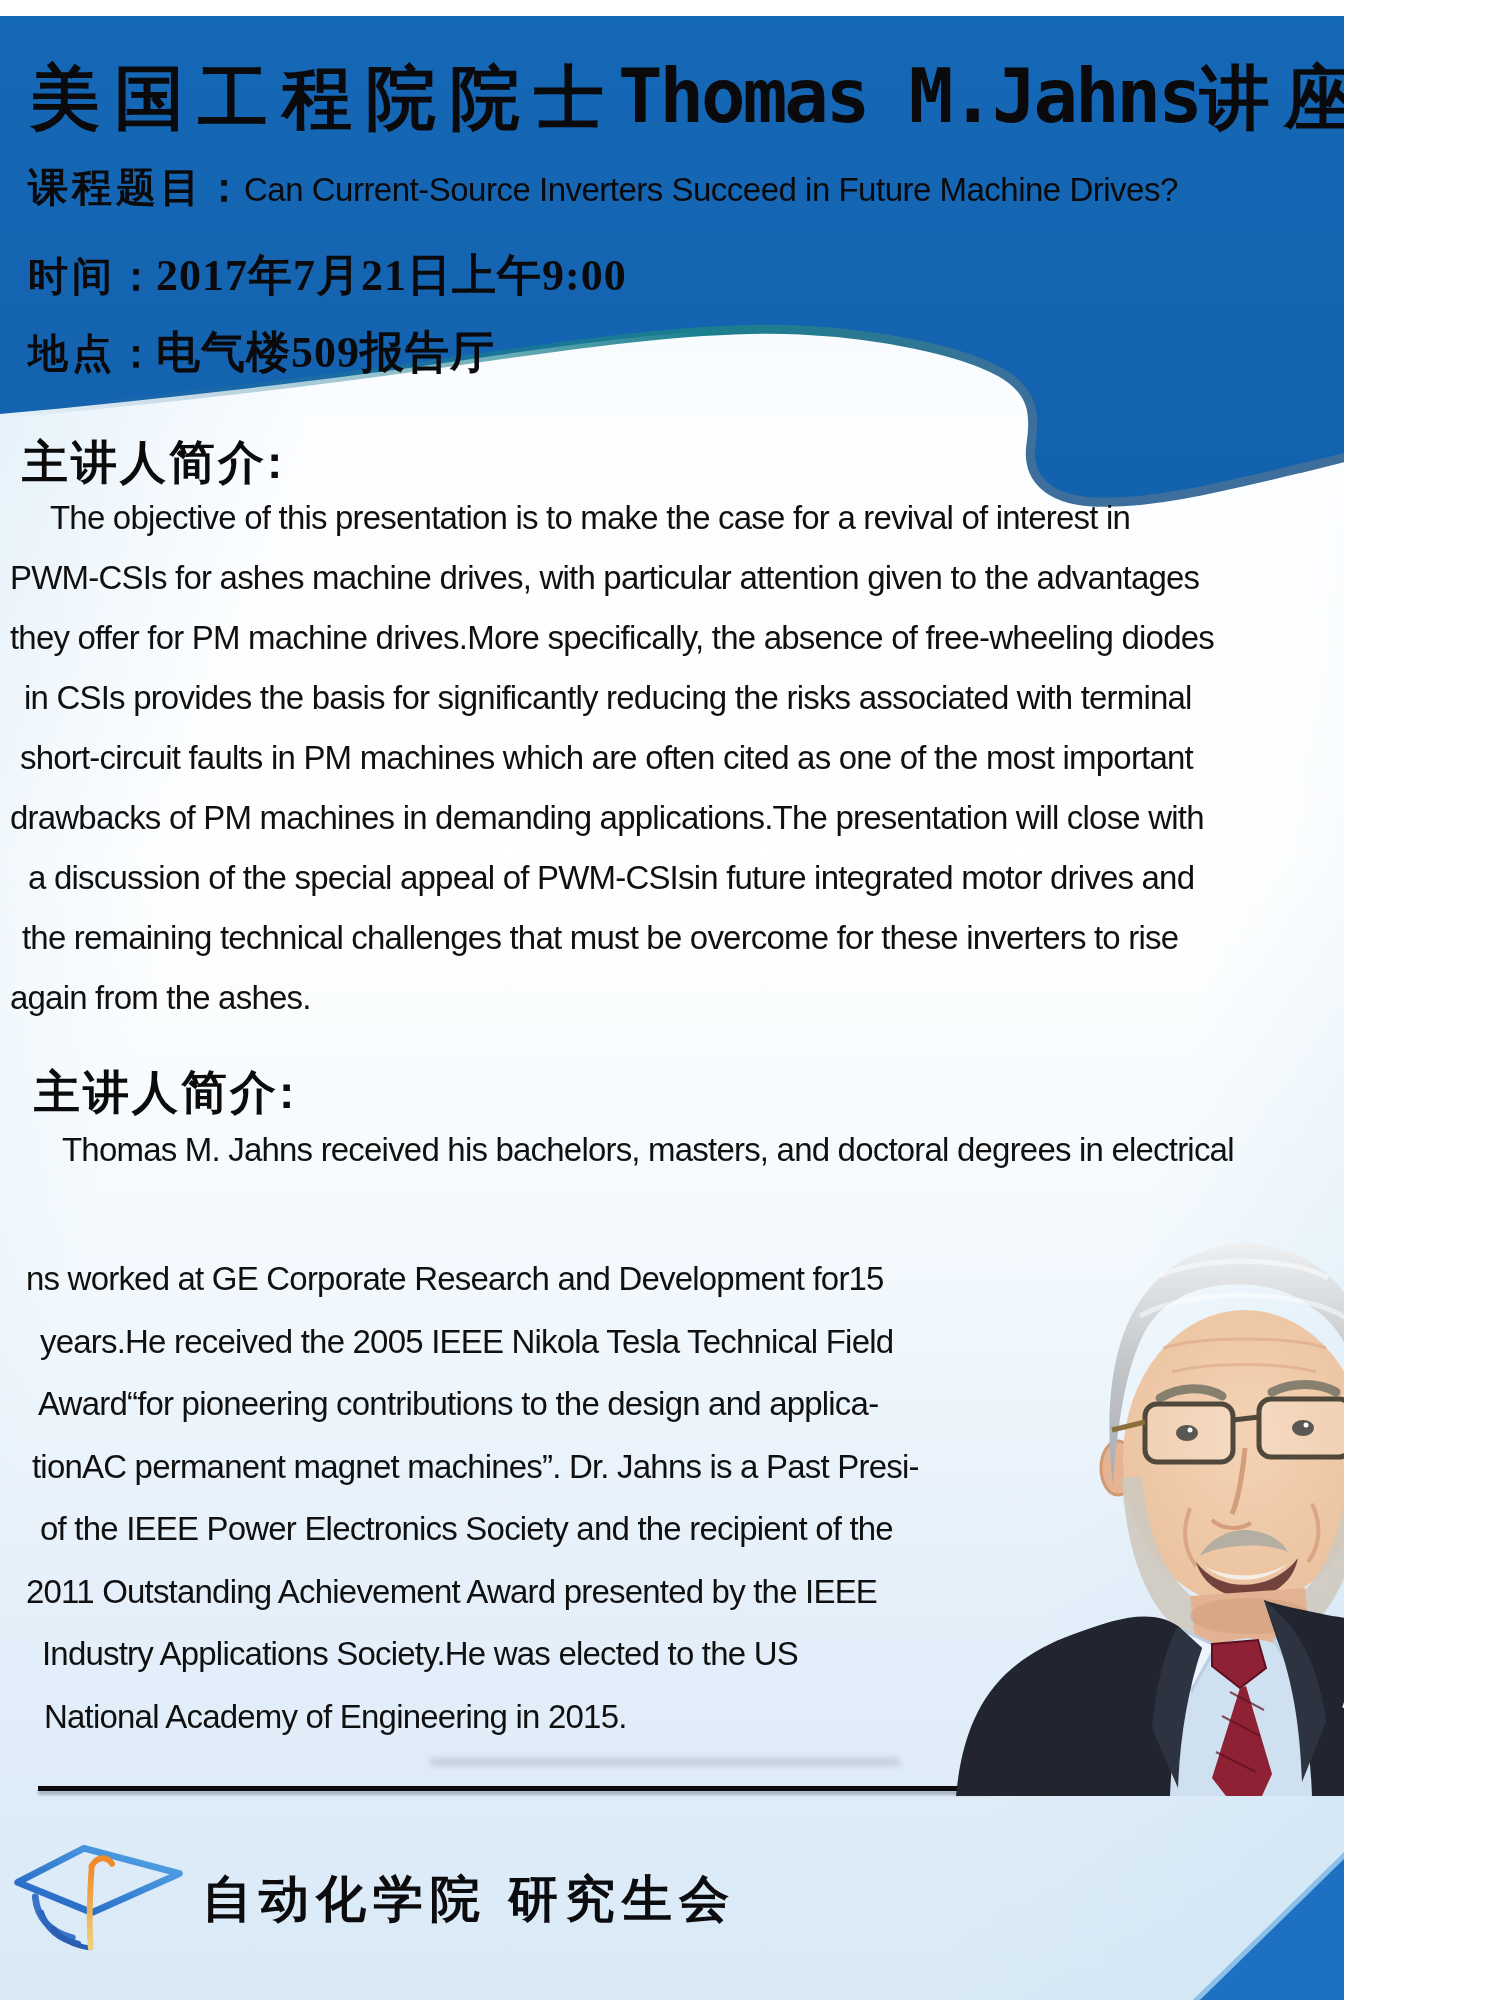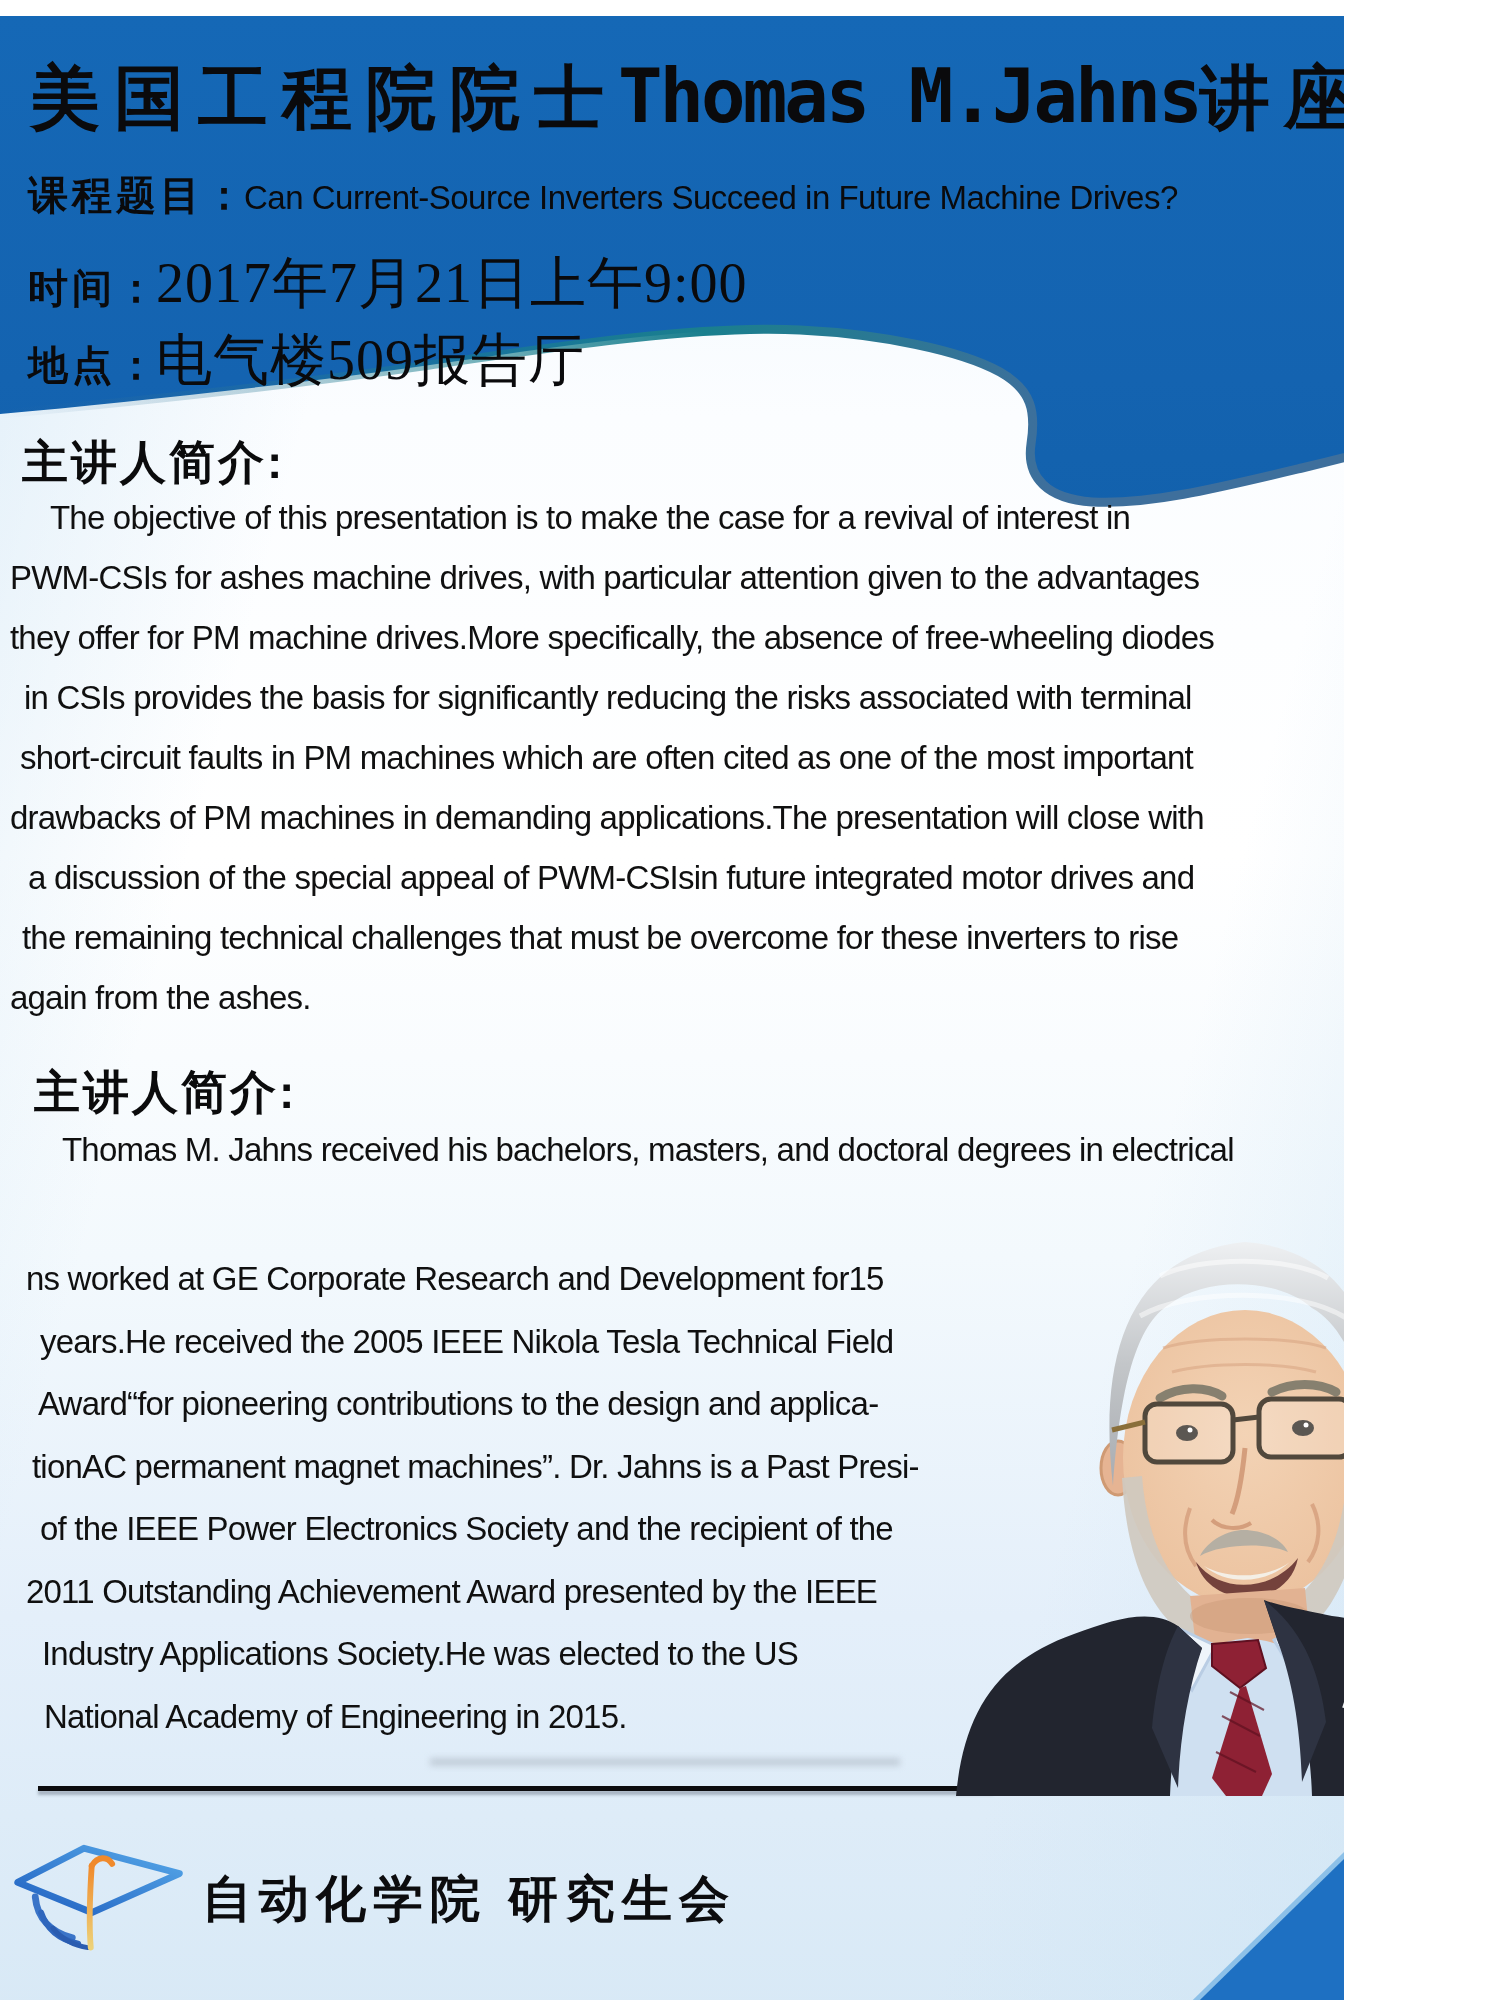--- a/index.html
+++ b/index.html
@@ -21,22 +21,22 @@
   .poster-title{
     left:30px;top:36px;z-index:3;white-space:nowrap;
     font-weight:bold;color:#0a0a0c;
   }
   .poster-title .cn{font-size:70px;letter-spacing:14px;}
   .poster-title .en{font-family:"DejaVu Sans Mono","Liberation Mono",monospace;font-size:74px;letter-spacing:-3px;}
   .meta-line{left:28px;z-index:3;white-space:nowrap;color:#0a0a0c;}
   .meta-line .label{font-size:40px;font-weight:bold;letter-spacing:4px;}
   .meta-line .colon{font-size:40px;font-weight:bold;}
   .meta-line .v-sans{font-size:33px;letter-spacing:-0.5px;}
-  .meta-line .v-serif{font-family:"Liberation Serif","DejaVu Serif",serif;font-size:56px;font-weight:normal;letter-spacing:1px;}
-  #meta-0{top:152px;}
+  .meta-line .v-serif{font-family:"Liberation Serif","DejaVu Serif",serif;font-size:44px;font-weight:bold;letter-spacing:1px;}
+  #meta-0{top:144px;}
   #meta-1{top:230px;}
   #meta-2{top:307px;}
 
   
   .sec-heading{z-index:3;font-size:46px;font-weight:bold;letter-spacing:3px;color:#0b0b0c;white-space:nowrap;}
   #sec-h-0{left:22px;top:416px;}
   #sec-h-1{left:34px;top:1046px;}
   .para{z-index:3;}
   .pline{white-space:nowrap;font-size:33px;letter-spacing:-0.8px;color:#101010;}
   .para1{left:10px;top:472px;width:1486px;}

